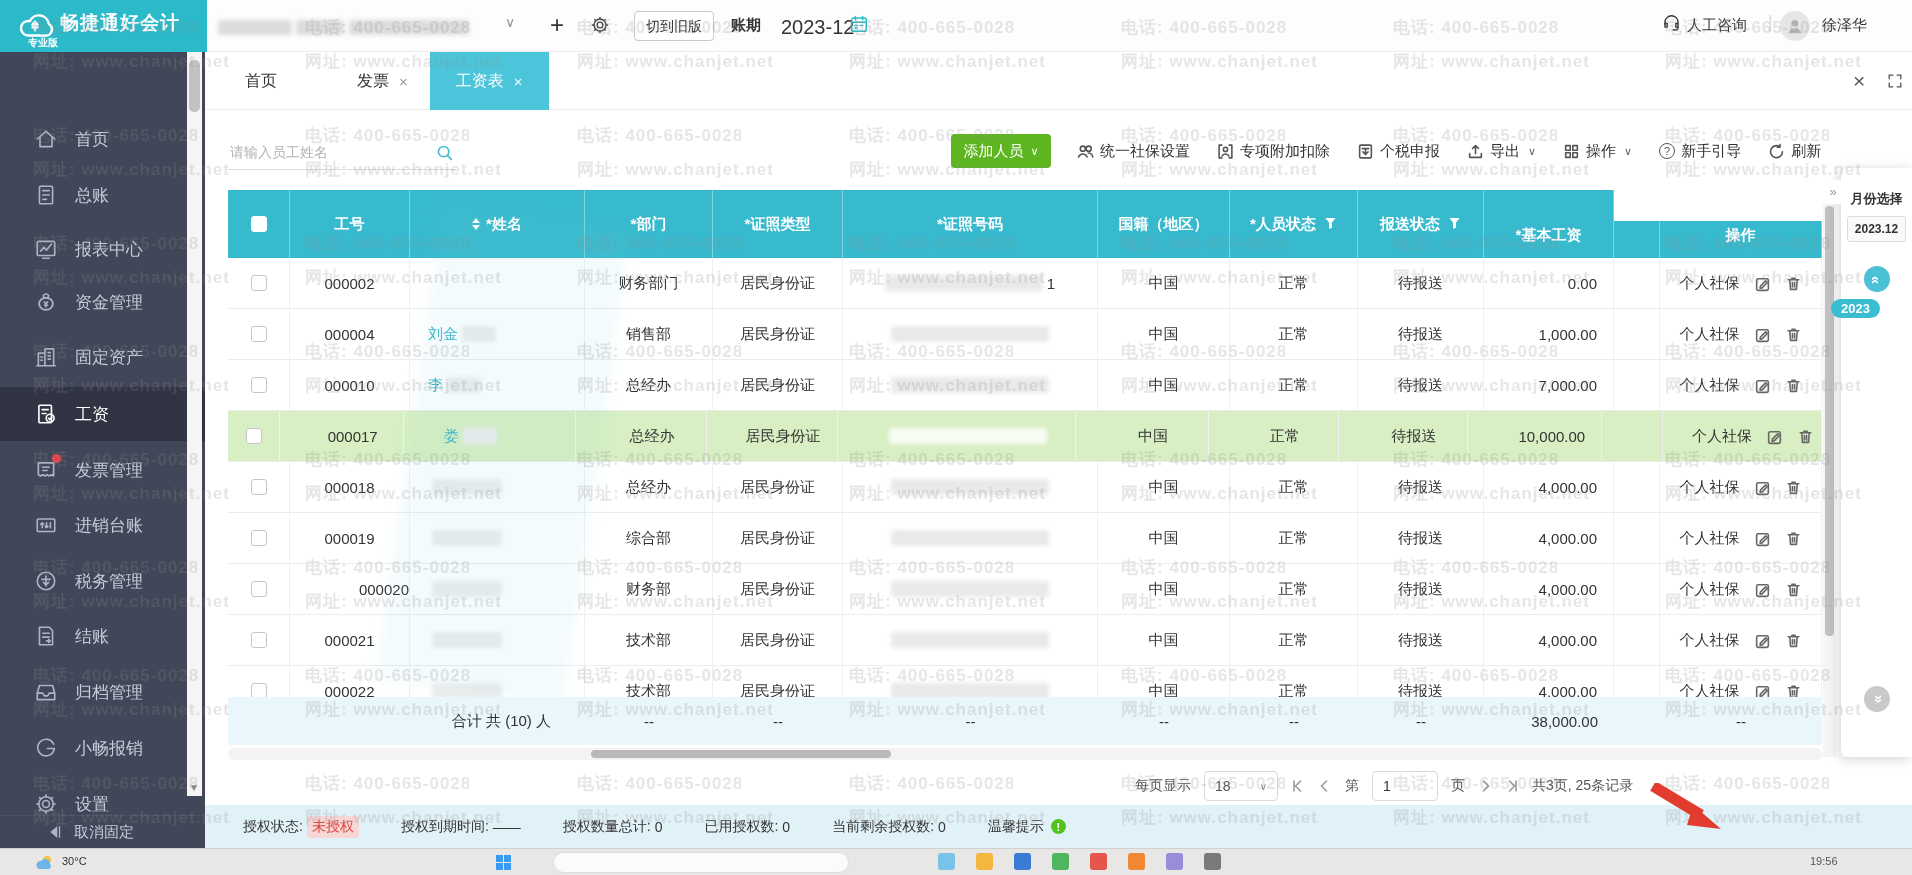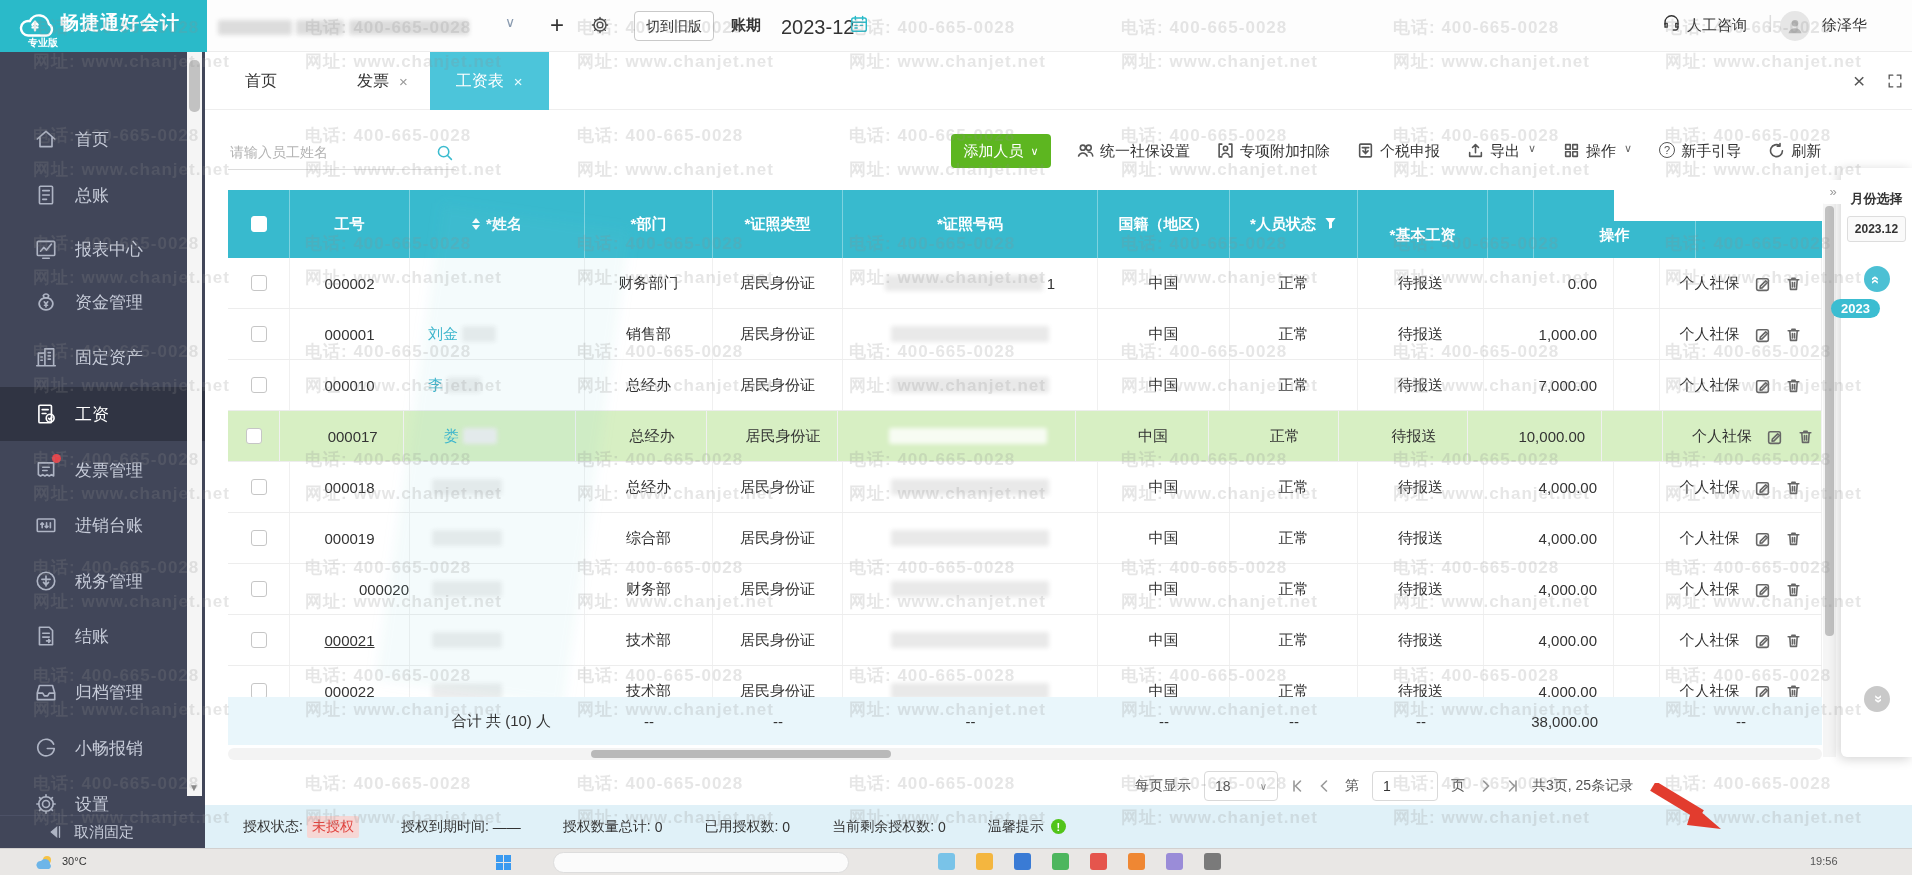--- a/index.html
+++ b/index.html
@@ -53,21 +53,21 @@
 
 
 .toolbar { position:absolute; left:205px; top:110px; width:1707px; height:80px; background:#fff; z-index:7; }
 .search-box { position:absolute; left:23px; top:28px; width:228px; height:32px; border-bottom:1px solid #dcdcdc; }
 .search-box input { border:0; outline:0; width:195px; font-size:14px; color:#555; background:transparent; padding:6px 0 0 2px; font-family:inherit; }
 .search-box input::placeholder { color:#b3b3b3; }
 .search-ic { position:absolute; right:2px; top:5px; color:#3bbccf; }
 .btn-add { position:absolute; left:746px; top:24px; width:100px; height:34px; background:#5db620; border-radius:4px; color:#fff; font-size:15px; display:flex; align-items:center; justify-content:center; gap:7px; cursor:pointer; }
 .btn-add .chev { font-size:11px; }
 .actions { position:absolute; left:872px; top:24px; height:34px; display:flex; align-items:center; gap:27px; }
-.action { display:flex; align-items:flex-start; gap:6px; font-size:15px; color:#333; cursor:pointer; white-space:nowrap; }
+.action { display:flex; align-items:center; gap:6px; font-size:15px; color:#333; cursor:pointer; white-space:nowrap; }
 .action .a-icon { width:17px; height:17px; color:#555; flex:none; }
 .action .chev { font-size:11px; color:#666; margin-left:2px; }
 .q-circle { width:16px; height:16px; border:1.4px solid #555; border-radius:50%; font-size:11px; display:flex; align-items:center; justify-content:center; color:#555; }
 
 
 .thead { position:absolute; left:228px; top:190px; width:1594px; height:68px; background:#38bace; display:flex; z-index:6; }
 .th { display:flex; align-items:center; justify-content:center; color:#fff; font-size:15px; font-weight:bold; border-right:1px solid rgba(255,255,255,.35); gap:6px; position:relative; }
 .th.low { align-items:flex-end; padding-bottom:13px; }
 .white-strip { position:absolute; left:1614px; top:190px; width:208px; height:31px; background:#fff; z-index:7; }
 .th .funnel { color:#fff; margin-left:2px; }
@@ -422,20 +422,26 @@
       </div>
       <div class="th" style="width: 132px;">
         <span>国籍（地区）</span>
       </div>
       <div class="th" style="width: 128px;">
         <span>*人员状态</span>
         <span class="funnel"><svg width="13" height="14" viewBox="0 0 14 14">
             <path d="M1.5 1.5 H12.5 L8.6 6.5 V12 L5.4 13.5 V6.5 Z" fill="currentColor"></path>
           </svg></span>
       </div>
+      <div class="th" style="width: 126px;">
+        <span>报送状态</span>
+        <span class="funnel"><svg width="13" height="14" viewBox="0 0 14 14">
+            <path d="M1.5 1.5 H12.5 L8.6 6.5 V12 L5.4 13.5 V6.5 Z" fill="currentColor"></path>
+          </svg></span>
+      </div>
       <div class="th low" style="width: 130px;">
         <span>*基本工资</span>
       </div>
       <div class="th" style="width: 46px;"></div>
       <div class="th low" style="width: 162px;">
         <span>操作</span>
       </div>
     </div>
   <div class="white-strip"></div>
   <div class="tbody" id="tbody">
@@ -479,21 +485,21 @@
           <span class="op-ic"><svg width="100%" height="100%" viewBox="0 0 16 16" fill="none" stroke="currentColor" stroke-width="1.5" stroke-linecap="round" stroke-linejoin="round">
               <path d="M3 4.5 H13 M6.5 4.5 V3 H9.5 V4.5 M4.5 4.5 L5.2 13.5 H10.8 L11.5 4.5 M7 7 V11.2 M9 7 V11.2"></path>
             </svg></span>
         </div>
       </div>
       <div class="trow">
         <div class="td" style="width: 62px;">
           <span class="cb"></span>
         </div>
         <div class="td" style="width: 120px;">
-          <span class="cell-text">000001</span>
+          <span class="cell-text">000004</span>
         </div>
         <div class="td left" style="width: 175px;">
           <span class="name-link">刘金</span>
           <span class="blur-name" style="width: 34px;"></span>
         </div>
         <div class="td" style="width: 128px;">
           <span>销售部</span>
         </div>
         <div class="td" style="width: 130px;">
           <span>居民身份证</span>
@@ -739,21 +745,21 @@
             </svg></span>
           <span class="op-ic"><svg width="100%" height="100%" viewBox="0 0 16 16" fill="none" stroke="currentColor" stroke-width="1.5" stroke-linecap="round" stroke-linejoin="round">
               <path d="M3 4.5 H13 M6.5 4.5 V3 H9.5 V4.5 M4.5 4.5 L5.2 13.5 H10.8 L11.5 4.5 M7 7 V11.2 M9 7 V11.2"></path>
             </svg></span>
         </div>
       </div>
       <div class="trow">
         <div class="td" style="width: 62px;">
           <span class="cb"></span>
         </div>
-        <div class="td" style="width: 120px; text-decoration: underline;">
+        <div class="td" style="width: 120px;">
           <span class="cell-text">000021</span>
         </div>
         <div class="td left" style="width: 175px;">
           <span class="blur-name" style="width: 70px;"></span>
         </div>
         <div class="td" style="width: 128px;">
           <span>技术部</span>
         </div>
         <div class="td" style="width: 130px;">
           <span>居民身份证</span>

